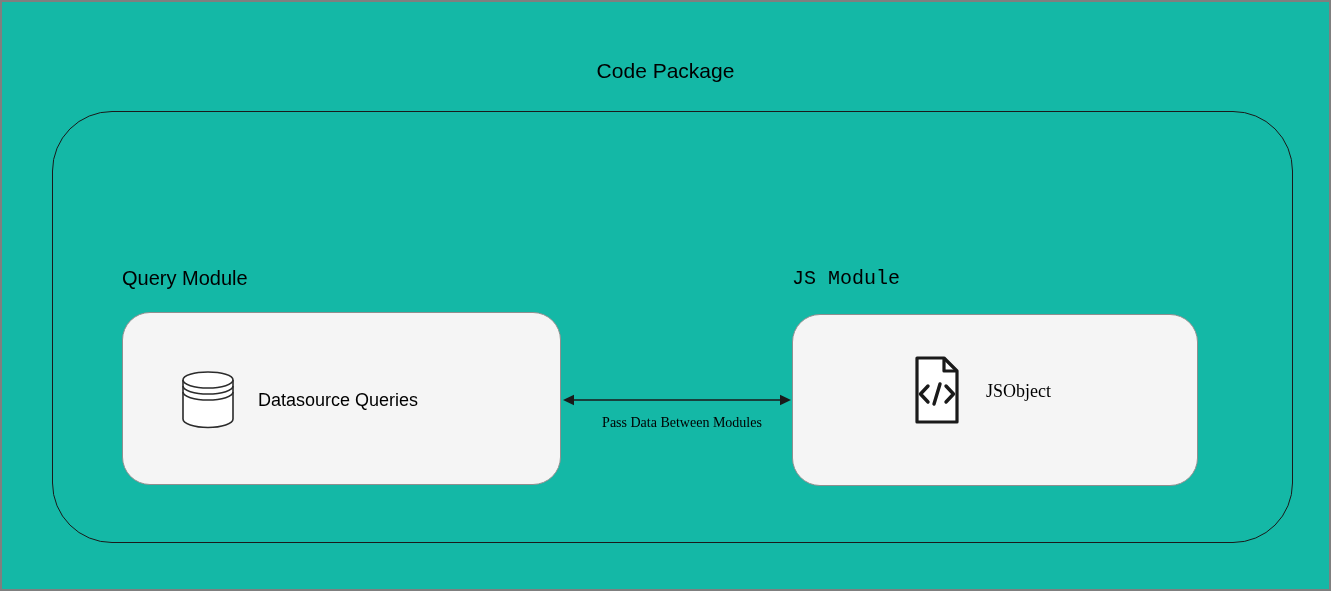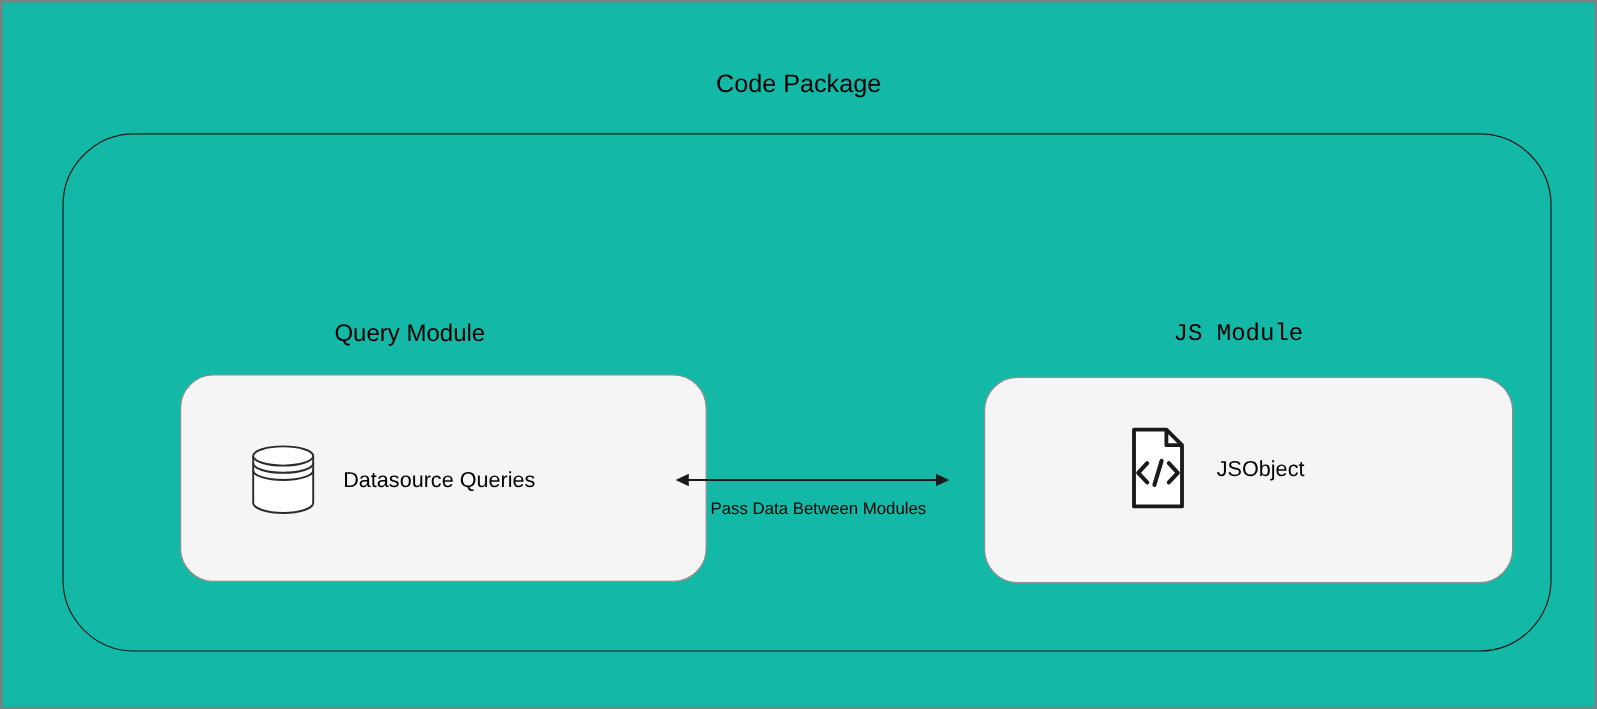--- a/index.html
+++ b/index.html
@@ -32,36 +32,34 @@
     top: 109px;
     width: 1241px;
     height: 432px;
     border: 1px solid #1a1a1a;
     border-radius: 60px;
     background: transparent;
   }
   .module-label {
     position: absolute;
     top: 264px;
-    text-align: center;
     font-size: 20px;
     line-height: 25px;
     color: #000000;
   }
   .label-query { left: 120px; width: 439px; }
   .label-js    { left: 790px; width: 480px; font-family: Liberation Mono, monospace; }
   .module-box {
     position: absolute;
     background: #f5f5f5;
     border: 1px solid #8f8f8f;
     border-radius: 28px;
-    margin-left: 28px;
   }
   .box-query { left: 120px; top: 310px; width: 439px; height: 173px; }
-  .box-js    { left: 790px; top: 312px; width: 441px; height: 172px; }
+  .box-js    { left: 790px; top: 312px; width: 406px; height: 172px; font-family: Liberation Serif, serif; }
   .db-icon   { position: absolute; left: 58px;  top: 57px; }
   .code-icon { position: absolute; left: 121px; top: 40px; }
   .box-text {
     position: absolute;
     font-size: 18px;
     line-height: 22px;
     color: #000000;
     white-space: nowrap;
   }
   .text-query { left: 135px; top: 76px; }
@@ -74,20 +72,21 @@
   .arrow-label {
     position: absolute;
     left: 565px;
     top: 412px;
     width: 230px;
     text-align: center;
     font-size: 14px;
     line-height: 18px;
     color: #000000;
     white-space: nowrap;
+    font-family: Liberation Serif, serif;
   }
 </style>
 </head>
 <body>
 
 <div class="frame">
 
   <div class="title">Code Package</div>
 
   <div class="package-container"></div>

